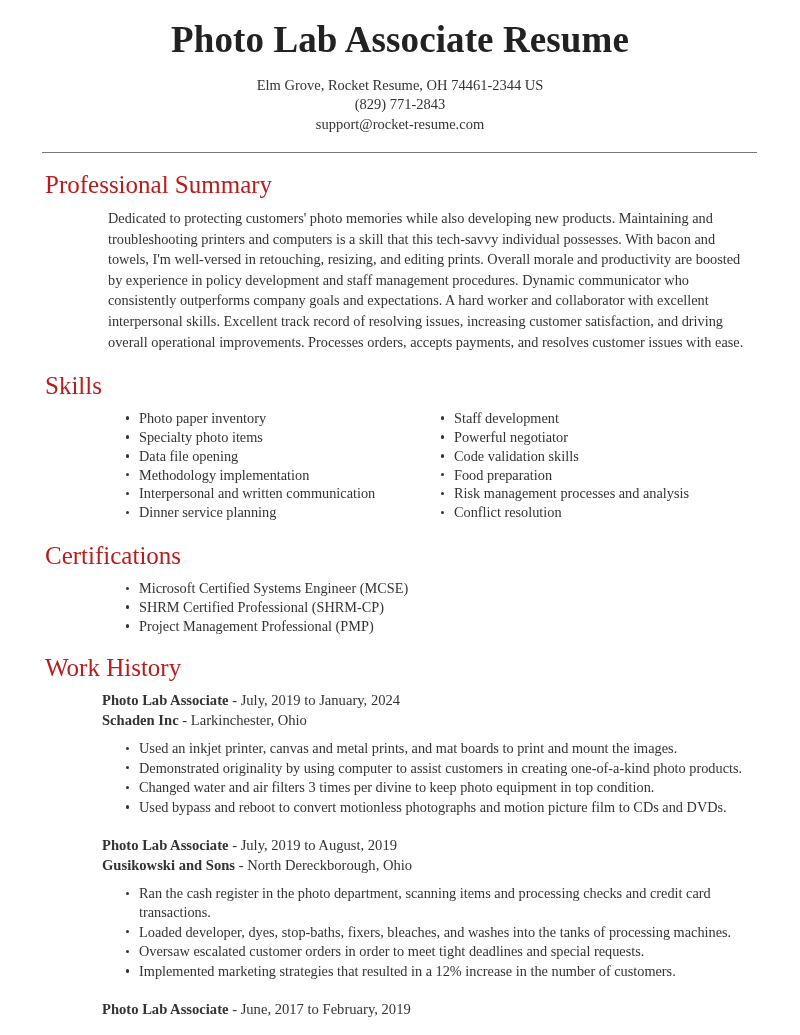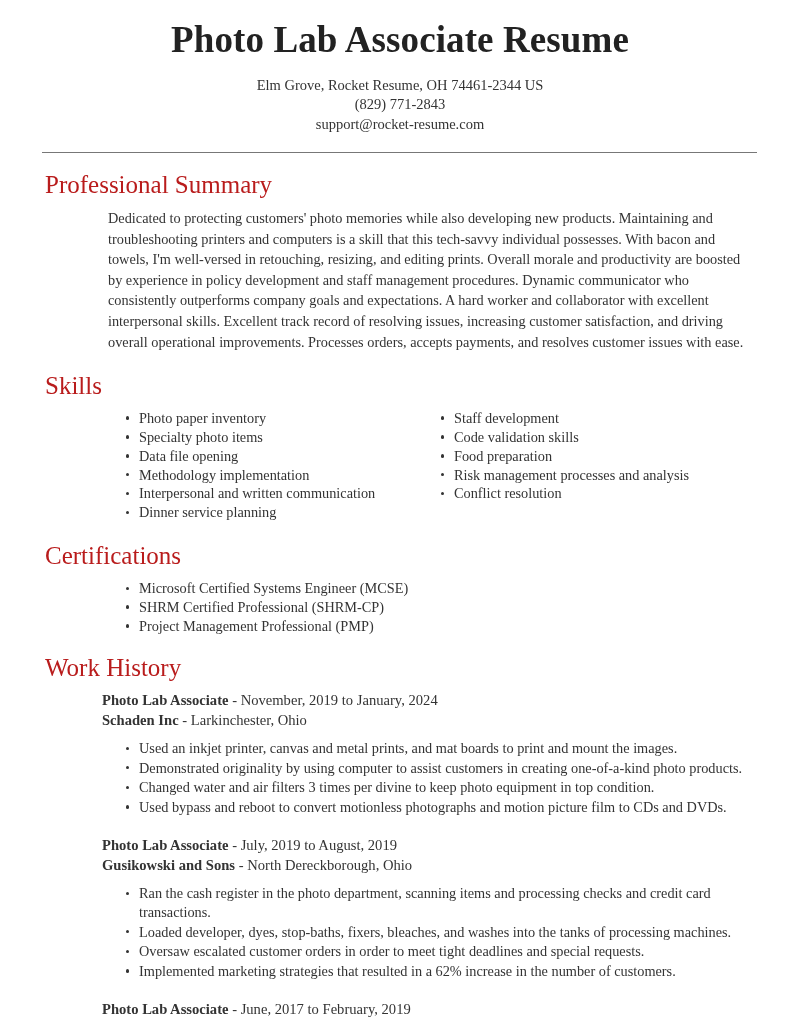--- a/index.html
+++ b/index.html
@@ -172,20 +172,21 @@
           <li>Specialty photo items</li>
           <li>Data file opening</li>
           <li>Methodology implementation</li>
           <li>Interpersonal and written communication</li>
           <li>Dinner service planning</li>
         </ul>
       </div>
       <div class="skills-col right">
         <ul class="bullets">
           <li>Staff development</li>
+          <li>Powerful negotiator</li>
           <li>Code validation skills</li>
           <li>Food preparation</li>
           <li>Risk management processes and analysis</li>
           <li>Conflict resolution</li>
         </ul>
       </div>
     </div>
   </div>
 
   <div class="section sec-certs">
@@ -198,21 +199,21 @@
       </ul>
     </div>
   </div>
 
   <div class="section sec-work">
     <h2 class="section-title">Work History</h2>
     <div class="wh-body">
 
       <div class="job">
         <div class="job-line">
-          <span class="strong">Photo Lab Associate</span><span> - November, 2019 to January, 2024</span>
+          <span class="strong">Photo Lab Associate</span><span> - July, 2019 to January, 2024</span>
         </div>
         <div class="job-line">
           <span class="strong">Schaden Inc</span><span> - Larkinchester, Ohio</span>
         </div>
         <ul class="job-bullets">
           <li>Used an inkjet printer, canvas and metal prints, and mat boards to print and mount the images.</li>
           <li>Demonstrated originality by using computer to assist customers in creating one-of-a-kind photo products.</li>
           <li>Changed water and air filters 3 times per divine to keep photo equipment in top condition.</li>
           <li>Used bypass and reboot to convert motionless photographs and motion picture film to CDs and DVDs.</li>
         </ul>
@@ -222,21 +223,21 @@
         <div class="job-line">
           <span class="strong">Photo Lab Associate</span><span> - July, 2019 to August, 2019</span>
         </div>
         <div class="job-line">
           <span class="strong">Gusikowski and Sons</span><span> - North Dereckborough, Ohio</span>
         </div>
         <ul class="job-bullets">
           <li>Ran the cash register in the photo department, scanning items and processing checks and credit card transactions.</li>
           <li>Loaded developer, dyes, stop-baths, fixers, bleaches, and washes into the tanks of processing machines.</li>
           <li>Oversaw escalated customer orders in order to meet tight deadlines and special requests.</li>
-          <li>Implemented marketing strategies that resulted in a 62% increase in the number of customers.</li>
+          <li>Implemented marketing strategies that resulted in a 12% increase in the number of customers.</li>
         </ul>
       </div>
 
       <div class="job">
         <div class="job-line">
           <span class="strong">Photo Lab Associate</span><span> - June, 2017 to February, 2019</span>
         </div>
 
       </div>
 

